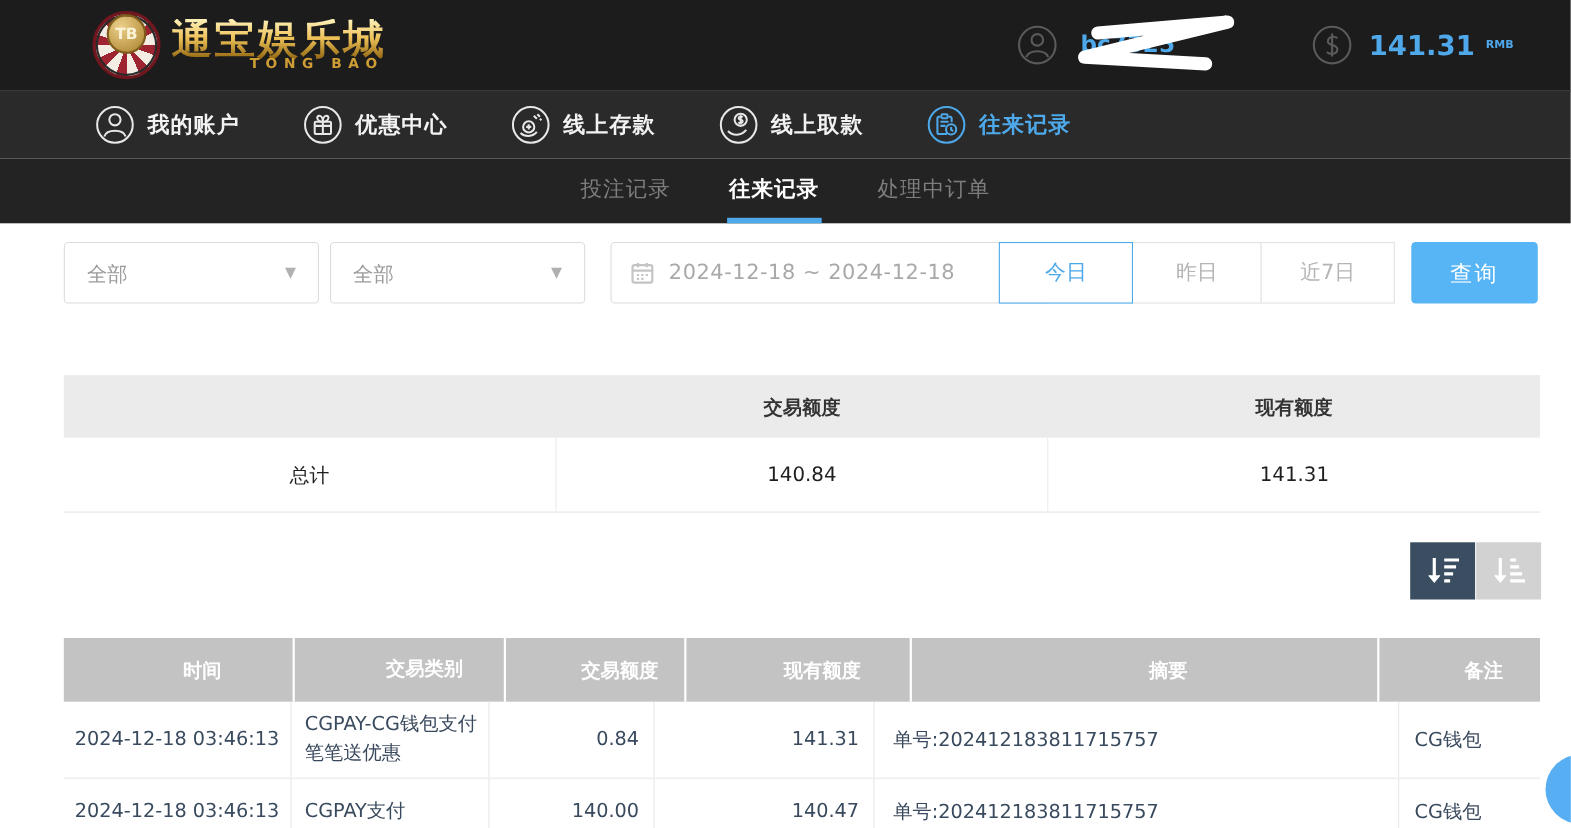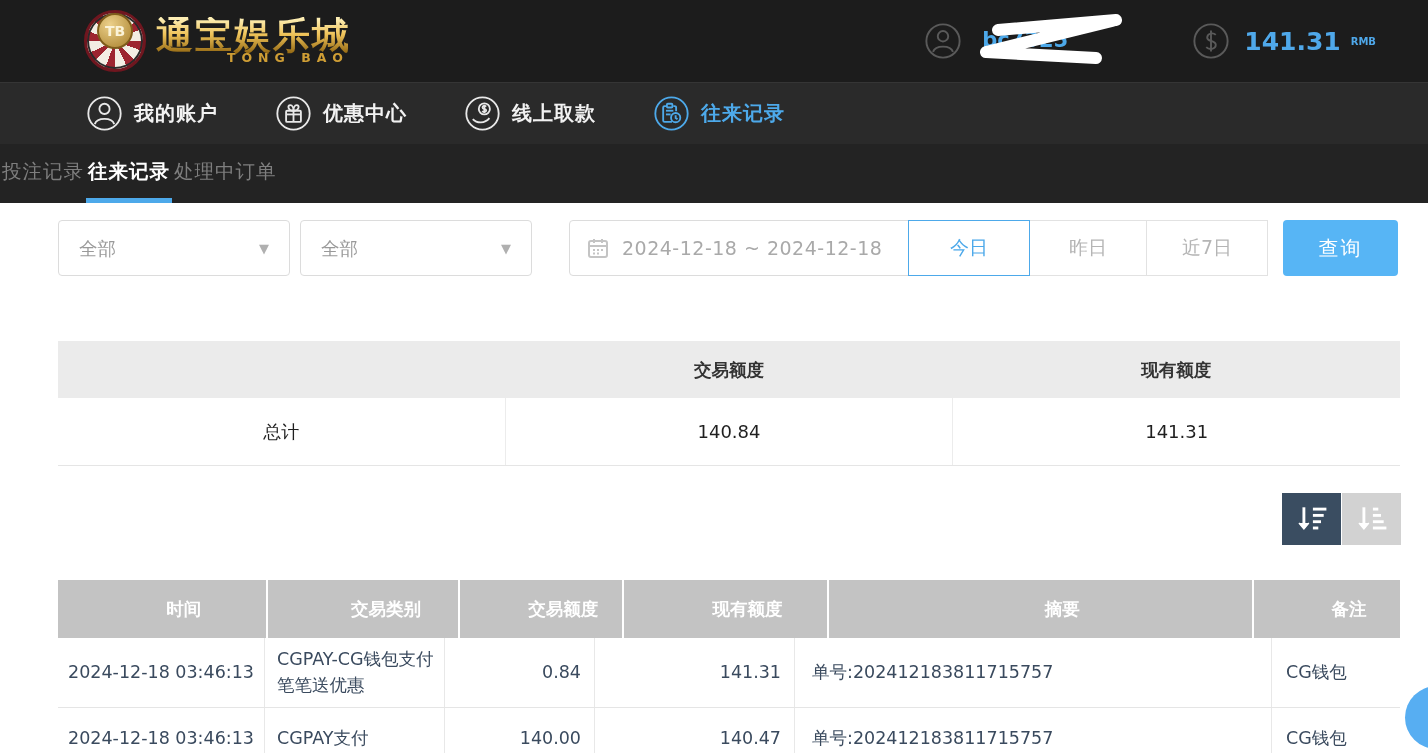--- a/index.html
+++ b/index.html
@@ -38,35 +38,35 @@
   .nav-bar { height:62px; background:#2a2a2a; border-top:1px solid #353535;
     display:flex; align-items:center; padding-left:86px; gap:57px; }
   .nav-item { display:flex; align-items:center; gap:11px; color:#f2f2f2; cursor:pointer; }
   .nav-item .nav-ico { width:37px; height:37px; color:#e8e8e8; }
   .nav-item .nav-label { font-size:20px; font-weight:bold; letter-spacing:1px; }
   .nav-item.active { color:#4da9ea; }
   .nav-item.active .nav-ico { color:#4da9ea; }
   .nav-item.active .nav-label { color:#4da9ea; }
 
   
-  .tab-bar { height:59px; background:#232323; display:flex; }
+  .tab-bar { height:59px; background:#232323; display:flex; justify-content:center; gap:49px; }
   .tab { display:flex; align-items:center; color:#7e7e7e; font-size:19.5px; letter-spacing:1px;
     border-bottom:5px solid transparent; padding:0 2px; cursor:pointer; }
   .tab.active { color:#ffffff; font-weight:bold; border-bottom-color:#4da9ea; }
 
   
   .filter-row { position:absolute; left:0; top:220px; width:1428px; height:56px; }
   .f-abs { position:absolute; top:0; height:56px; }
   .dropdown { border:1px solid #dcdcdc; border-radius:4px; background:#fff;
     display:flex; align-items:center; padding:0 20px; color:#9a9a9a; font-size:18.5px; cursor:pointer; }
   .dd1 { left:58px; width:232px; }
   .dd2 { left:300px; width:232px; }
   .dd-arrow { margin-left:auto; color:#b0b0b0; font-size:13px; }
   .date-box { left:555px; width:400px; border:1px solid #dcdcdc; border-radius:4px;
-    display:flex; align-items:center; padding:0 16px; gap:12px; cursor:pointer;margin-left:14px; }
+    display:flex; align-items:center; padding:0 16px; gap:12px; cursor:pointer; }
   .cal-ico { width:24px; height:24px; color:#c4c4c4; flex:0 0 auto; }
   .date-text { color:#a9a9a9; font-size:19px; letter-spacing:0.5px; }
   .quick-btn { background:#fff; display:flex; align-items:center; justify-content:center;
     font-size:19px; cursor:pointer;text-align:right; }
   .qb-today { left:908px; width:122px; border:1px solid #4da9ea; color:#4da9ea; z-index:2; }
   .qb-yesterday { left:1029px; width:118px; border:1px solid #e2e2e2; color:#b5b5b5; }
   .qb-7days { left:1146px; width:122px; border:1px solid #e2e2e2; color:#b5b5b5; }
   .search-btn { left:1283px; width:115px; background:#57b5f5; border:none; border-radius:4px;
     color:#fff; font-size:20px; display:flex; align-items:center; justify-content:center;
     cursor:pointer; letter-spacing:2px; }
@@ -167,20 +167,30 @@
         <rect x="12" y="17" width="16" height="12" rx="1"></rect>
         <line x1="12" y1="21" x2="28" y2="21"></line>
         <line x1="20" y1="17" x2="20" y2="29"></line>
         <path d="M20 17 c-6 0 -7-6 -3.5-6 c2.5 0 3.5 3.5 3.5 6 c0-2.5 1-6 3.5-6 c3.5 0 2.5 6 -3.5 6z"></path>
       </svg>
       <span class="nav-label">优惠中心</span>
     </div>
     <div class="nav-item">
       <svg class="nav-ico" viewBox="0 0 40 40" fill="none" stroke="currentColor" stroke-width="2">
         <circle cx="20" cy="20" r="17.5"></circle>
+        <circle cx="18" cy="22" r="5.5"></circle>
+        <path d="M15.5 22 h5 M18 19.5 v5"></path>
+        <path d="M23 11 l3 3 M26.5 9.5 l2.5 2.5 M29 14 l1.5 1.5"></path>
+        <path d="M10 28 c4 4 12 4 16-1"></path>
+      </svg>
+      <span class="nav-label">线上存款</span>
+    </div>
+    <div class="nav-item">
+      <svg class="nav-ico" viewBox="0 0 40 40" fill="none" stroke="currentColor" stroke-width="2">
+        <circle cx="20" cy="20" r="17.5"></circle>
         <circle cx="22" cy="15" r="6"></circle>
         <path d="M24 12.5 c-1.2-1.2 -4-1 -4 1 c0 2 4 1 4 3 c0 2-3 2.3-4.3 1"></path>
         <line x1="22" y1="10.5" x2="22" y2="19.5"></line>
         <path d="M9.5 26 c4.5 5 13 5 18-1"></path>
       </svg>
       <span class="nav-label">线上取款</span>
     </div>
     <div class="nav-item active">
       <svg class="nav-ico" viewBox="0 0 40 40" fill="none" stroke="currentColor" stroke-width="2">
         <circle cx="20" cy="20" r="17.5"></circle>

